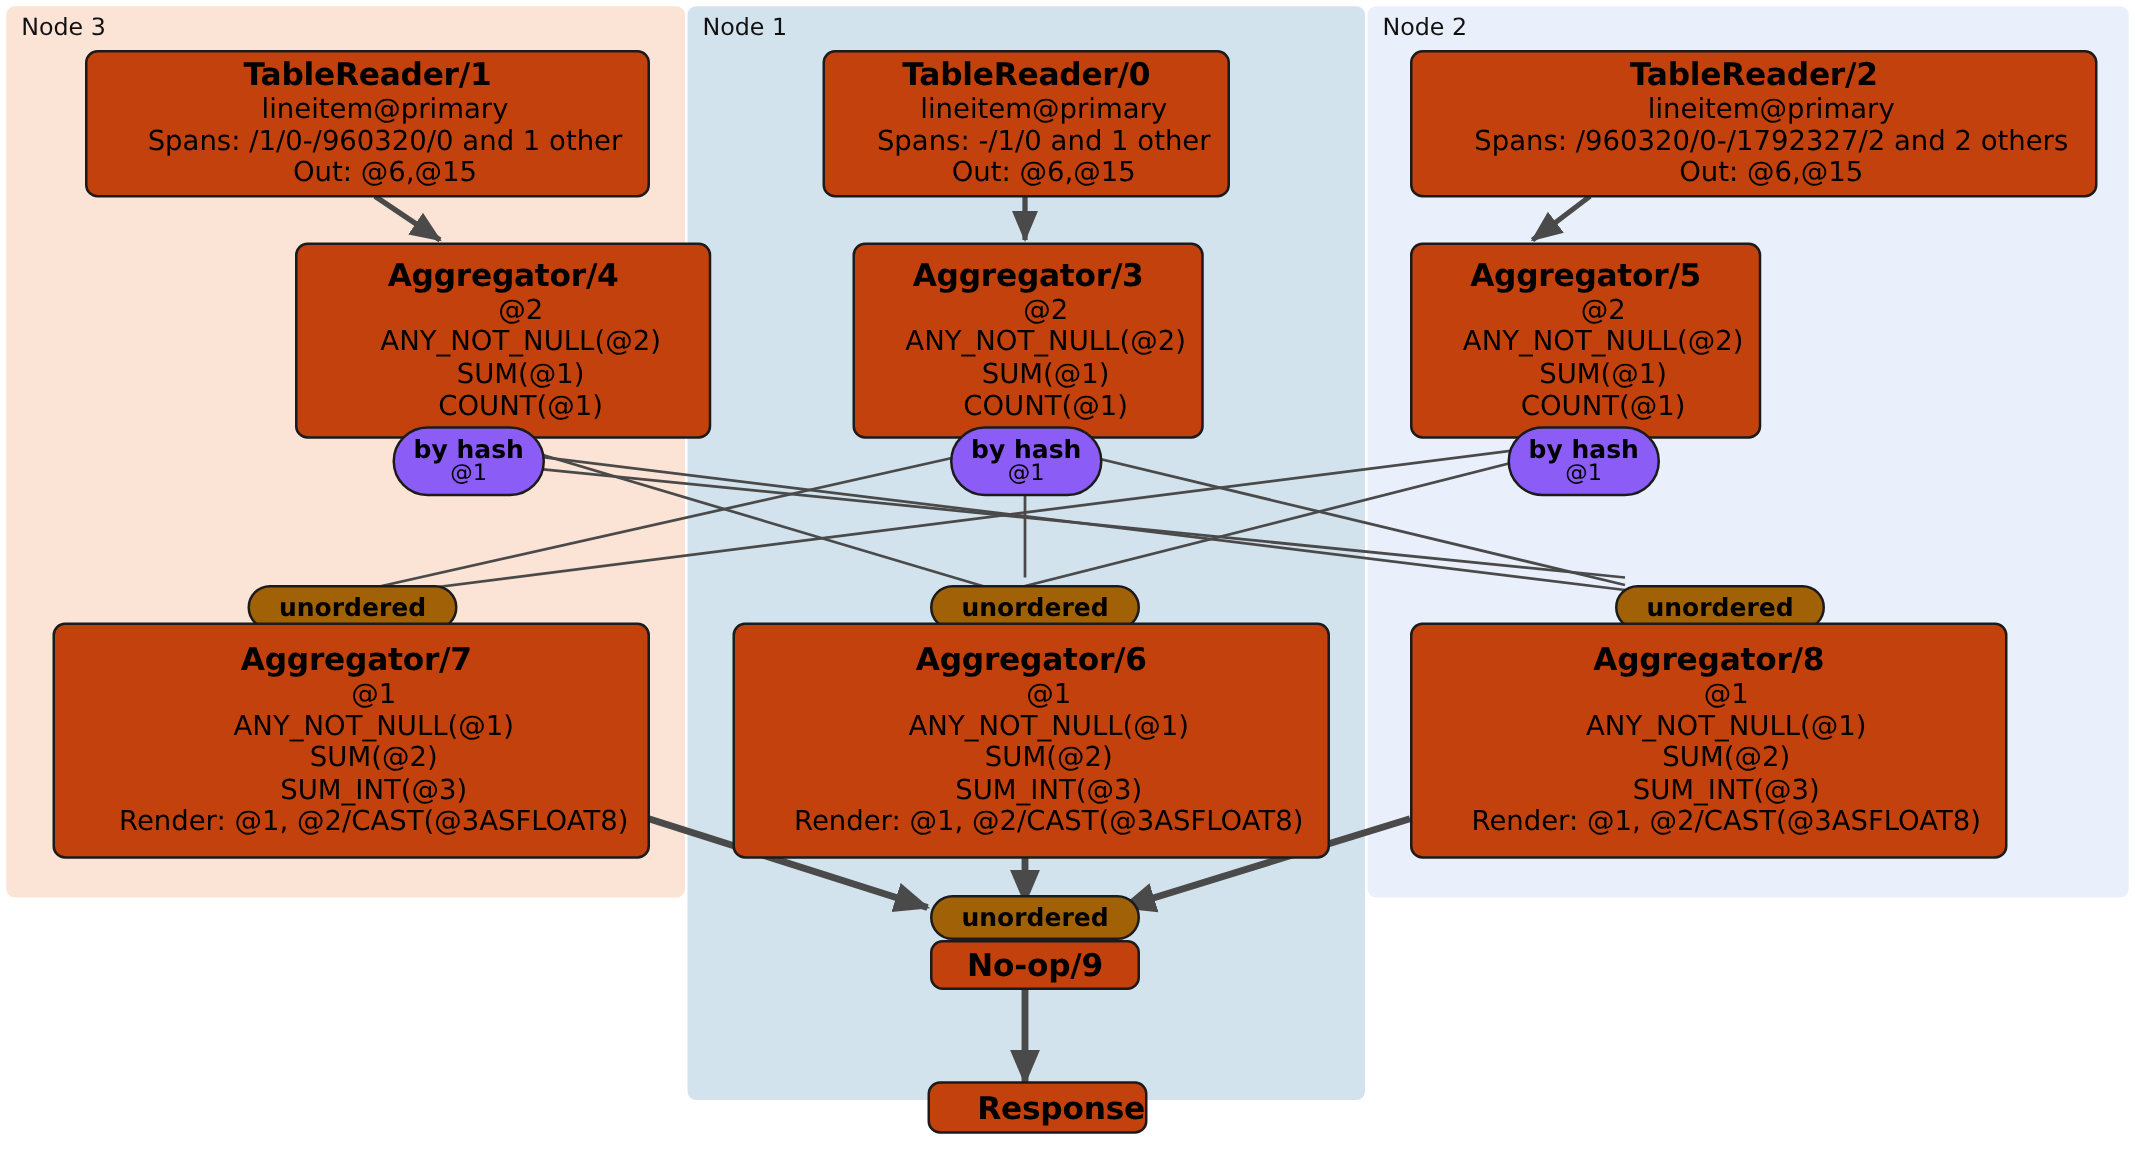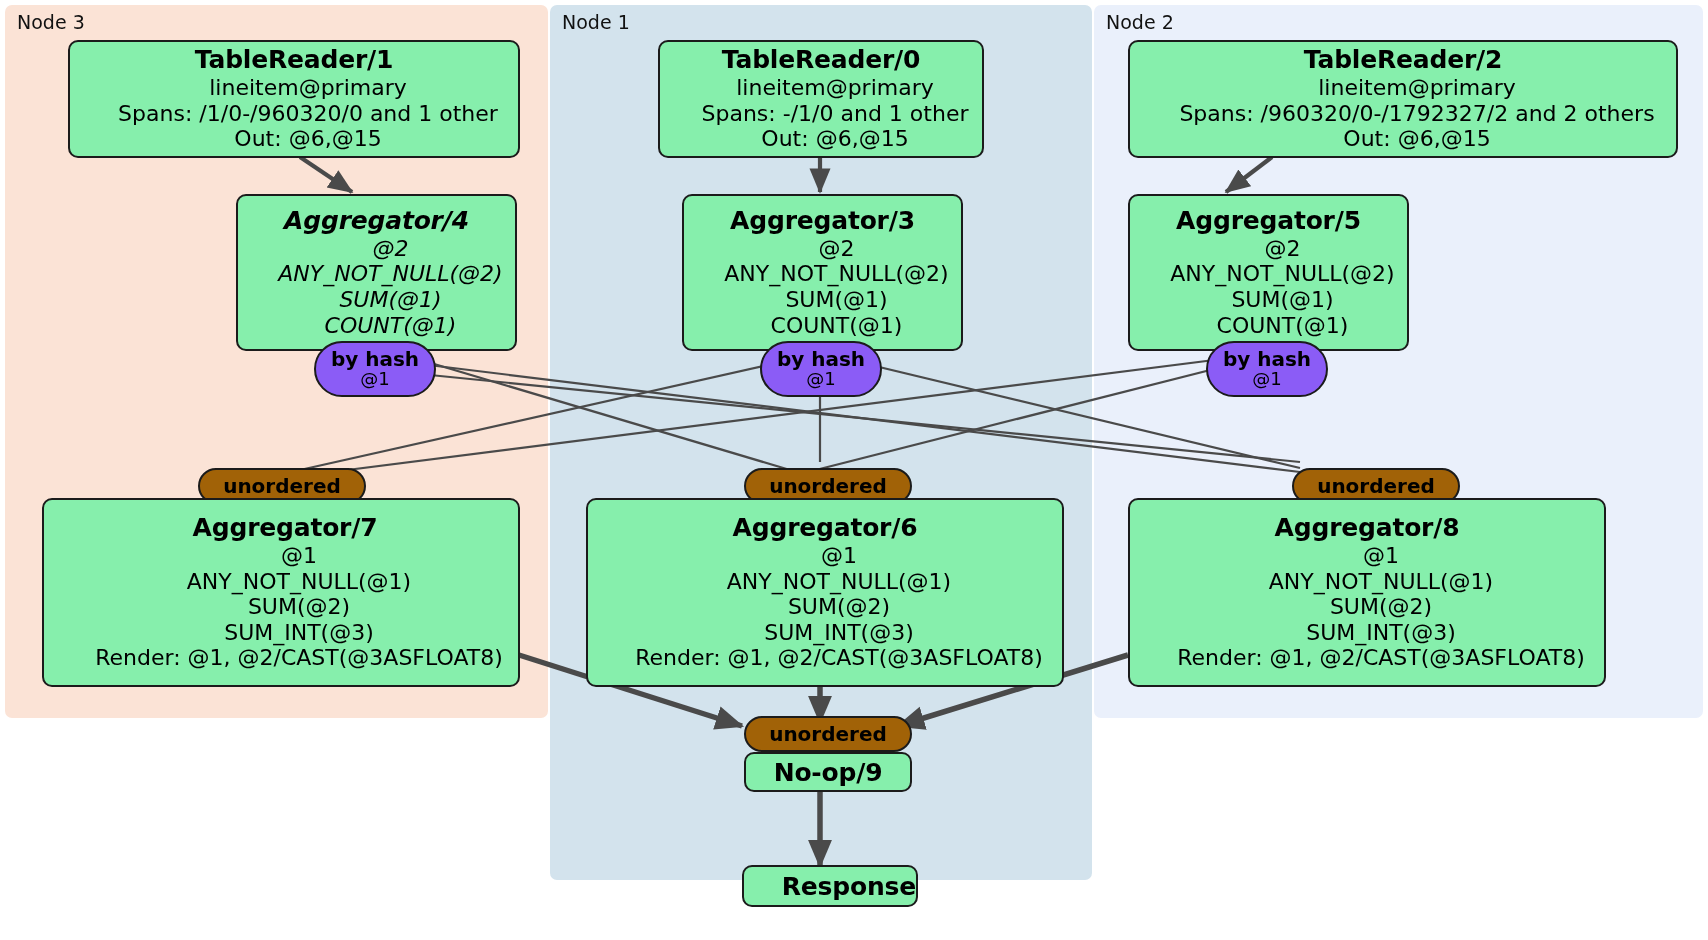--- a/index.html
+++ b/index.html
@@ -8,21 +8,21 @@
   #stage{position:absolute;left:0;top:0;width:1708px;height:940px;border-radius:12px;}
 
   .node-panel{position:absolute;border-radius:7px;box-sizing:border-box;}
   .node-label{position:absolute;font-size:19px;color:#111;left:12px;top:6px;
               letter-spacing:0px;white-space:nowrap;}
 
   .n3{left:5px;top:5px;width:543px;height:713px;background:#fbe3d6;}
   .n1{left:550px;top:5px;width:542px;height:875px;background:#d3e3ed;}
   .n2{left:1094px;top:5px;width:609px;height:713px;background:#eaf0fb;}
 
-  .pbox{position:absolute;box-sizing:border-box;background:#86efac;
+  .pbox{position:absolute;box-sizing:border-box;background:#c2410c;
         border:2.5px solid #1b1b1b;border-radius:10px;
         text-align:center;color:#000;line-height:1.16;padding:5px 8px 6px 8px;
         display:flex;flex-direction:column;justify-content:center;}
   .pbox .ttl{font-weight:bold;font-size:25px;letter-spacing:-0.2px;margin-bottom:1px;}
   .pbox .ln{font-size:22px;white-space:nowrap;margin-left:28px;}
 
   .pill{position:absolute;box-sizing:border-box;border:2.5px solid #1b1b1b;
         border-radius:999px;display:flex;flex-direction:column;
         align-items:center;justify-content:center;color:#000;line-height:1.05;}
   .pill .p1{font-weight:bold;font-size:20px;}
@@ -103,21 +103,21 @@
     <div class="ln">Out: @6,@15</div>
   </div>
 
   <div class="pbox" style="left:1128px;top:40px;width:550px;height:118px;">
     <div class="ttl">TableReader/2</div>
     <div class="ln">lineitem@primary</div>
     <div class="ln">Spans: /960320/0-/1792327/2 and 2 others</div>
     <div class="ln">Out: @6,@15</div>
   </div>
 
-  <div class="pbox" style="left:236px;top:194px;width:281px;height:157px;font-style:italic;">
+  <div class="pbox" style="left:236px;top:194px;width:333px;height:157px;">
     <div class="ttl">Aggregator/4</div>
     <div class="ln">@2</div>
     <div class="ln">ANY_NOT_NULL(@2)</div>
     <div class="ln">SUM(@1)</div>
     <div class="ln">COUNT(@1)</div>
   </div>
 
   <div class="pbox" style="left:682px;top:194px;width:281px;height:157px;justify-content:center;">
     <div class="ttl">Aggregator/3</div>
     <div class="ln">@2</div>

